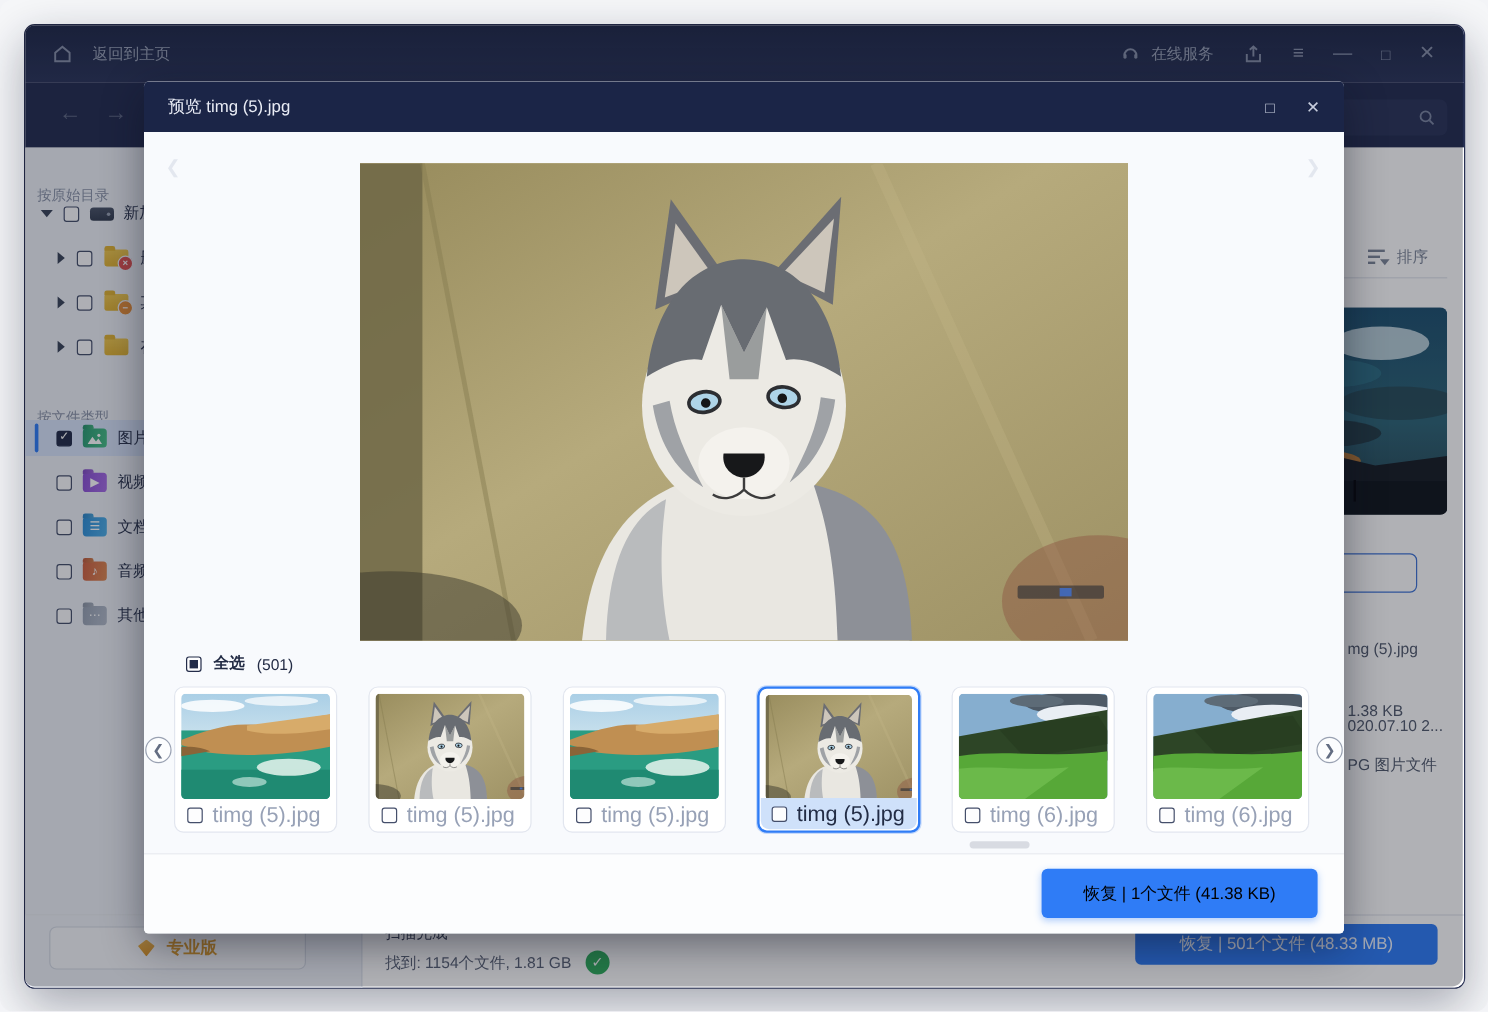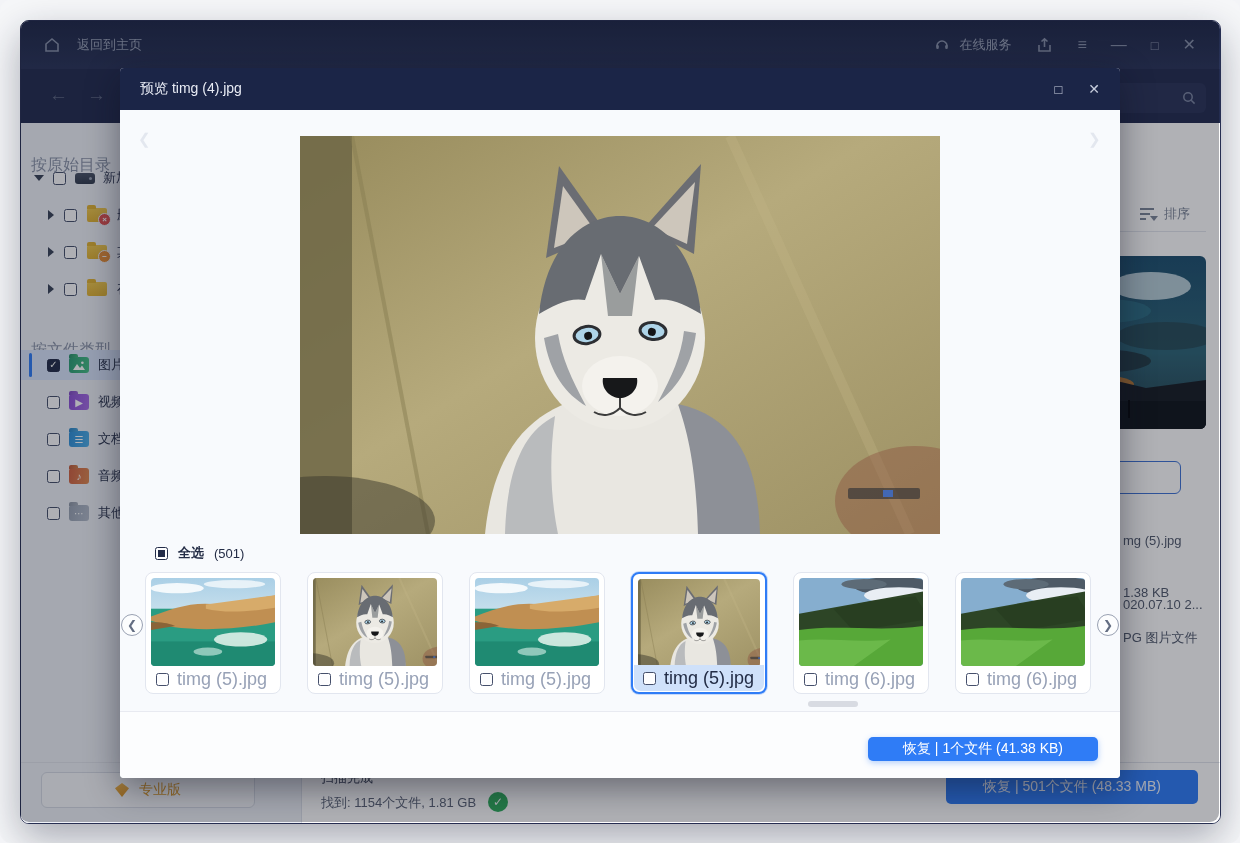--- a/index.html
+++ b/index.html
@@ -12,21 +12,21 @@
   .tb-left{display:flex;align-items:center;gap:16px;padding-left:22px;color:#98a0b6;font-size:13px;}
   .tb-right{display:flex;align-items:center;gap:24px;padding-right:24px;color:#98a0b6;font-size:13px;}
   .tb-ic{width:18px;height:18px;display:inline-flex;align-items:center;justify-content:center;color:#8790a9;}
   .glyph{font-size:16px;line-height:1;color:#8790a9;}
   .navbar{position:absolute;left:0;top:48px;width:100%;height:54px;background:#232c50;}
   .nav-arrow{position:absolute;top:15px;font-size:19px;color:#5e6782;}
   .searchbox{position:absolute;right:14px;top:14px;width:128px;height:30px;border-radius:6px;background:#2b3459;
     display:flex;align-items:center;justify-content:flex-end;padding-right:10px;box-sizing:border-box;}
   
   .sidebar{position:absolute;left:0;top:102px;width:280px;bottom:60px;background:#eff2f8;border-right:1px solid #dde1ea;}
-  .sec-h{position:absolute;left:10px;font-size:16px;color:#8a93a8;}
+  .sec-h{position:absolute;left:10px;font-size:12px;color:#8a93a8;}
   .srow{position:absolute;left:0;width:100%;height:30px;display:flex;align-items:center;font-size:13px;color:#2d3650;}
   .srow.sel{background:#d8e5fb;}
   .selbar{position:absolute;left:8px;top:3px;bottom:3px;width:3px;background:#2f7cf6;border-radius:2px;}
   .caret{width:0;height:0;display:inline-block;}
   .caret.down{border-left:5px solid transparent;border-right:5px solid transparent;border-top:6px solid #3a4358;}
   .caret.right{border-top:5px solid transparent;border-bottom:5px solid transparent;border-left:6px solid #3a4358;}
   .cb{width:13px;height:13px;border:1.5px solid #454f6b;border-radius:2.5px;background:#fdfdfe;box-sizing:border-box;flex:none;}
   .cb.checked{background:#232c49;border-color:#232c49;display:flex;align-items:center;justify-content:center;}
   .cb.checked::after{content:"✓";color:#fff;font-size:10px;line-height:1;}
   .cb.indet{border:1.5px solid #232c49;display:flex;align-items:center;justify-content:center;}
@@ -43,21 +43,21 @@
   
   .content{position:absolute;left:281px;top:102px;right:0;bottom:60px;background:#fff;}
   .sortrow{position:absolute;right:30px;top:82px;display:flex;align-items:center;gap:8px;color:#7d8698;font-size:13px;}
   .sorticon{width:16px;height:12px;position:relative;}
   .sorticon i{position:absolute;left:0;height:2px;background:#7d8698;display:block;}
   .details-img{position:absolute;right:14px;top:133px;width:150px;height:173px;border-radius:6px;overflow:hidden;}
   .obtn{position:absolute;right:39px;top:338px;width:125px;height:31px;border:1px solid #3f74d6;border-radius:6px;}
   .dline{position:absolute;font-size:13px;color:#525b6e;}
   
   .bottombar{position:absolute;left:0;bottom:0;width:100%;height:60px;background:#fff;border-top:1px solid #e1e4ec;}
-  .bb-left{position:absolute;left:0;top:0;width:280px;height:100%;background:#eff2f8;border-right:1px solid #dde1ea;}
+  .bb-left{position:absolute;left:0;top:0;width:280px;height:100%;background:#eff2f8;border-right:1px solid #dde1ea;font-weight:bold;}
   .probtn{position:absolute;left:20px;top:9px;width:212px;height:34px;border:1px solid #d5dae4;border-radius:6px;background:#f6f8fb;
     display:flex;align-items:center;justify-content:center;gap:10px;color:#d8982e;font-size:14px;}
   .diamond{width:14px;height:14px;background:linear-gradient(#f2b84e,#dd9426);clip-path:polygon(50% 0,100% 38%,50% 100%,0 38%);}
   .scanline{position:absolute;left:300px;font-size:13px;color:#5c6578;}
   .gcheck{position:absolute;width:20px;height:20px;border-radius:50%;background:#2fae5c;color:#fff;font-size:12px;
     display:flex;align-items:center;justify-content:center;}
   .recover-main{position:absolute;left:925px;top:7px;width:252px;height:34px;border-radius:5px;background:#2f7cf6;
     color:#eef3fd;font-size:14px;display:flex;align-items:center;justify-content:center;}
   
   .overlay{position:absolute;left:20px;top:20px;width:1199px;height:802px;border-radius:9px;background:rgba(14,18,30,.33);z-index:5;}
@@ -73,21 +73,21 @@
   .strip-arrow{position:absolute;top:546px;width:20px;height:20px;border:1px solid #99a1b2;border-radius:50%;color:#636d82;
     font-size:12px;display:flex;align-items:center;justify-content:center;background:rgba(255,255,255,.6);}
   .card{position:absolute;top:504px;width:136px;height:122px;background:#fff;border:1px solid #e2e6ef;border-radius:8px;box-sizing:border-box;}
   .card .img{position:absolute;left:5px;top:5px;right:5px;height:88px;border-radius:4px;overflow:hidden;}
   .card .cap{position:absolute;left:1px;right:1px;bottom:1px;height:26px;display:flex;align-items:center;gap:8px;
     padding-left:9px;font-size:18px;color:#97a1b6;border-radius:0 0 7px 7px;}
   .card.sel{border:2px solid #2f7cf6;box-shadow:0 0 0 1px rgba(47,124,246,.25);}
   .card.sel .cap{background:#cfe1fa;color:#222c45;}
   .scrollpill{position:absolute;left:688px;top:633px;width:50px;height:6px;border-radius:3px;background:#d8dbe2;}
   .m-footer{position:absolute;left:0;bottom:0;width:100%;height:66px;border-top:1px solid #e8eaf1;background:#fcfdfe;}
-  .recover-modal{position:absolute;right:22px;top:25px;width:230px;height:24px;border-radius:5px;background:#2f7cf6;color:#ffffff;
+  .recover-modal{position:absolute;right:22px;top:12px;width:230px;height:41px;border-radius:5px;background:#2f7cf6;color:#000000;
     font-size:14px;display:flex;align-items:center;justify-content:center;box-shadow:0 2px 6px rgba(47,124,246,.35);}
   .defs-hide{position:absolute;width:0;height:0;overflow:hidden;}
 </style>
 </head>
 <body>
 
 <svg class="defs-hide" aria-hidden="true">
   <defs>
     <linearGradient id="g-tent" x1="0" y1="0" x2="1" y2="1">
       <stop offset="0" stop-color="#978b5c"></stop>
@@ -323,21 +323,21 @@
       <div class="scanline" style="top:31px;">找到: 1154个文件,  1.81 GB</div>
       <div class="gcheck" style="left:467px;top:29px;">✓</div>
       <div class="recover-main">恢复 | 501个文件 (48.33 MB)</div>
     </div>
   </div>
 
   <div class="overlay"></div>
 
   <div class="modal">
     <div class="m-header">
-      <span class="m-title">预览 timg (4).jpg</span>
+      <span class="m-title">预览 timg (5).jpg</span>
       <span class="m-ctrls">
         <span style="font-size:13px;">□</span>
         <span>✕</span>
       </span>
     </div>
 
     <span class="mini-arrow" style="left:18px;">❮</span>
     <span class="mini-arrow" style="left:968px;">❯</span>
 
     <div class="preview">

